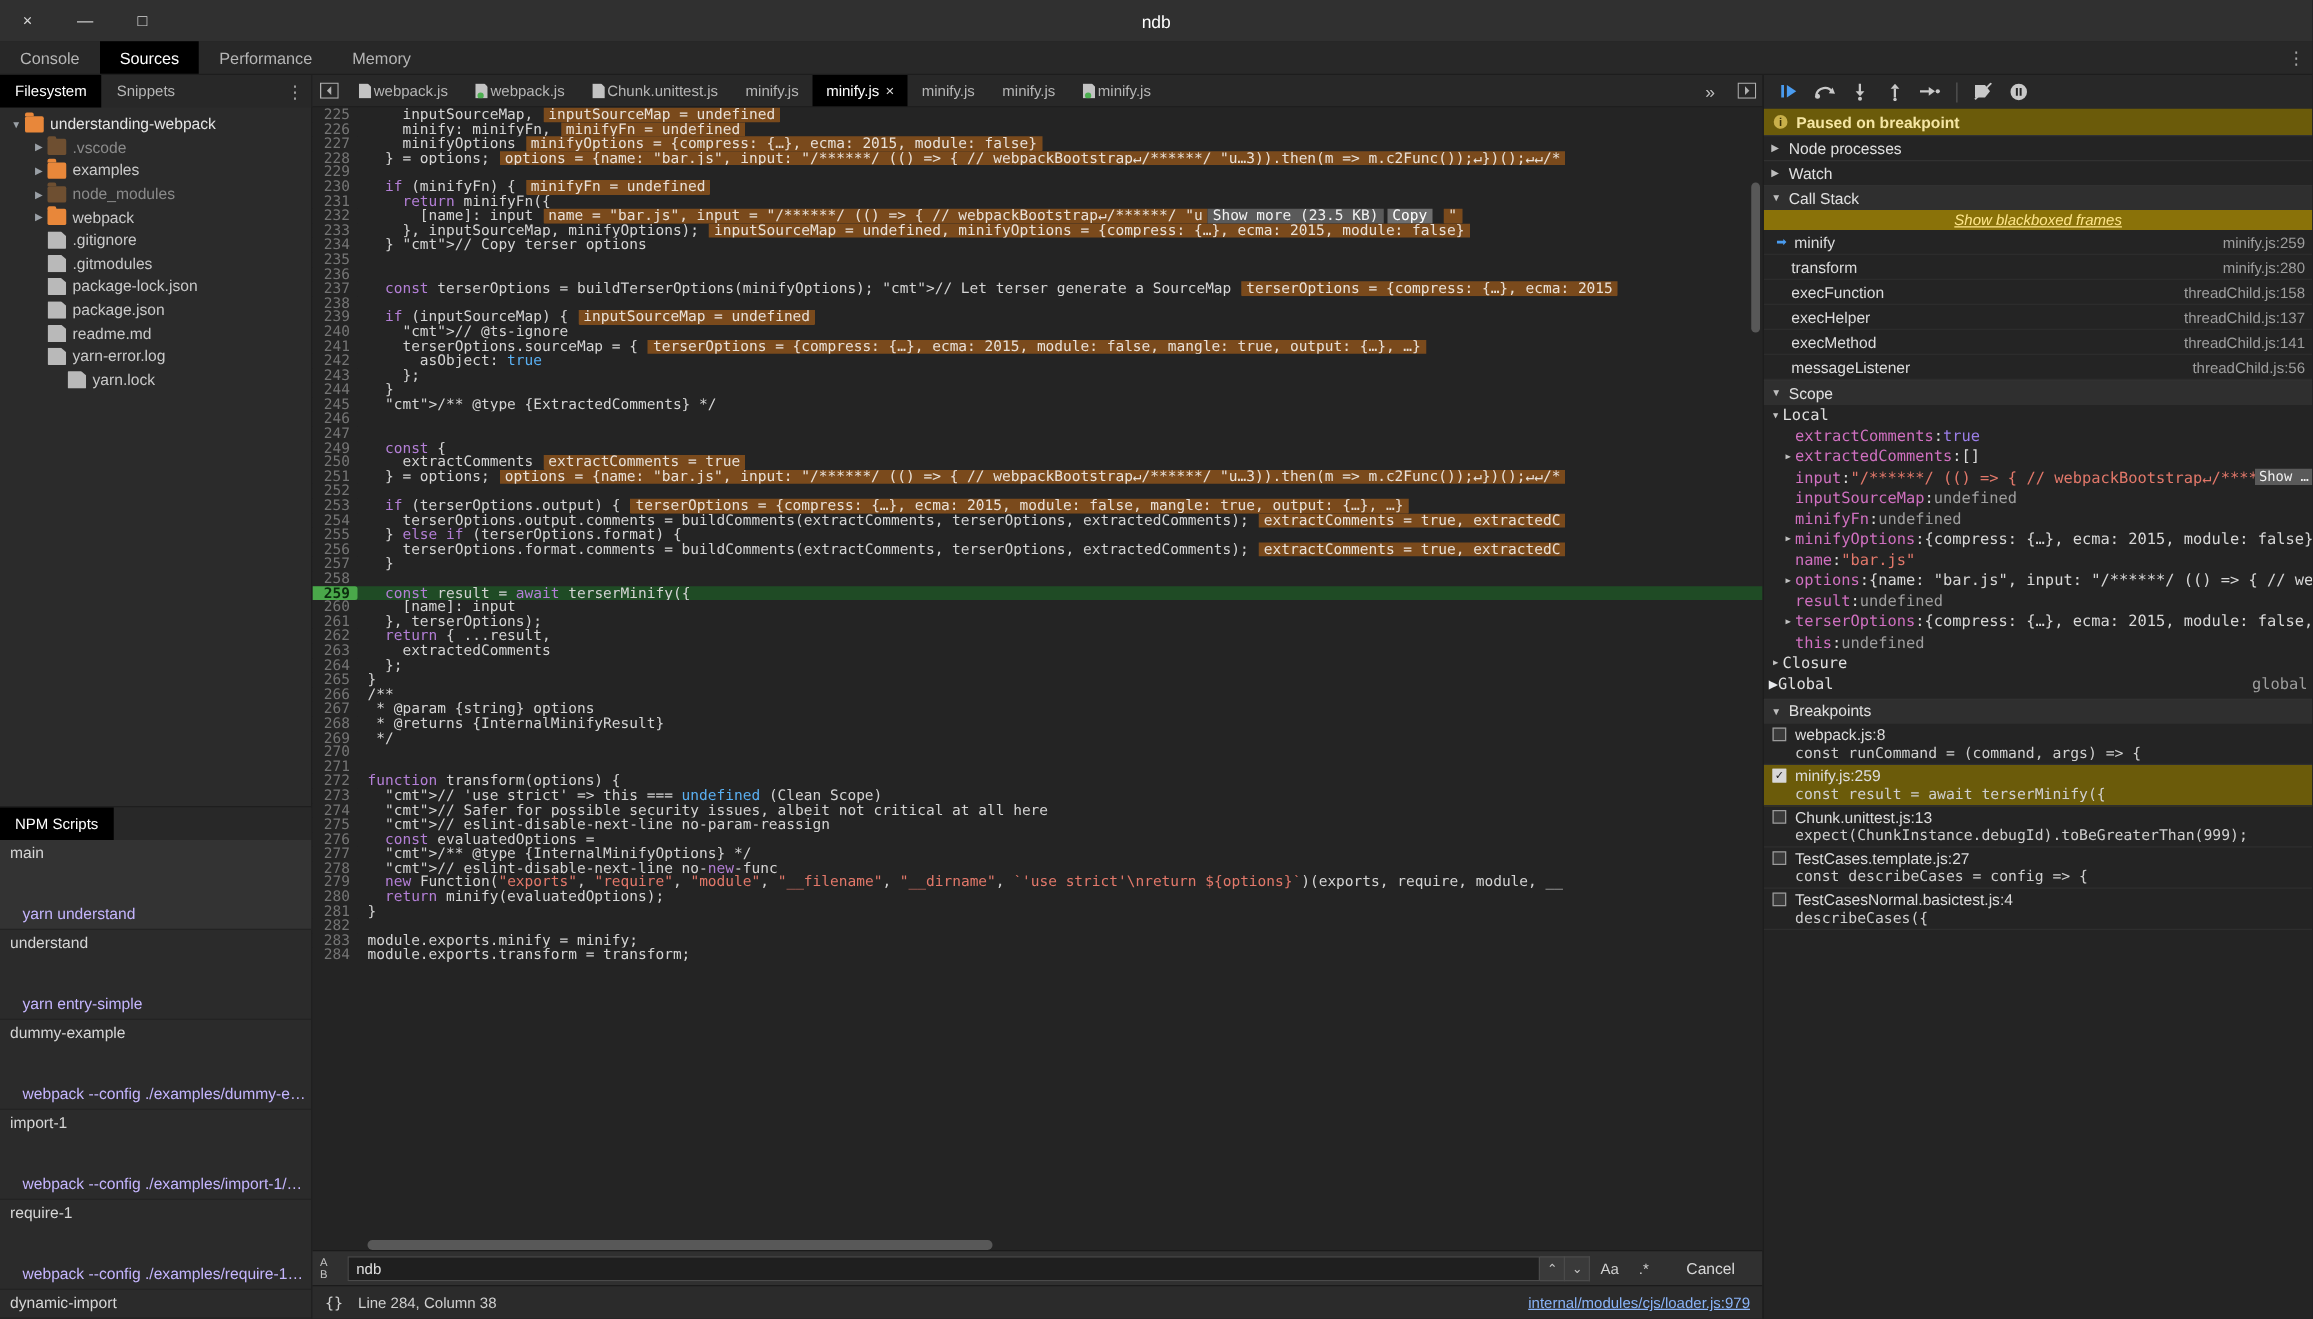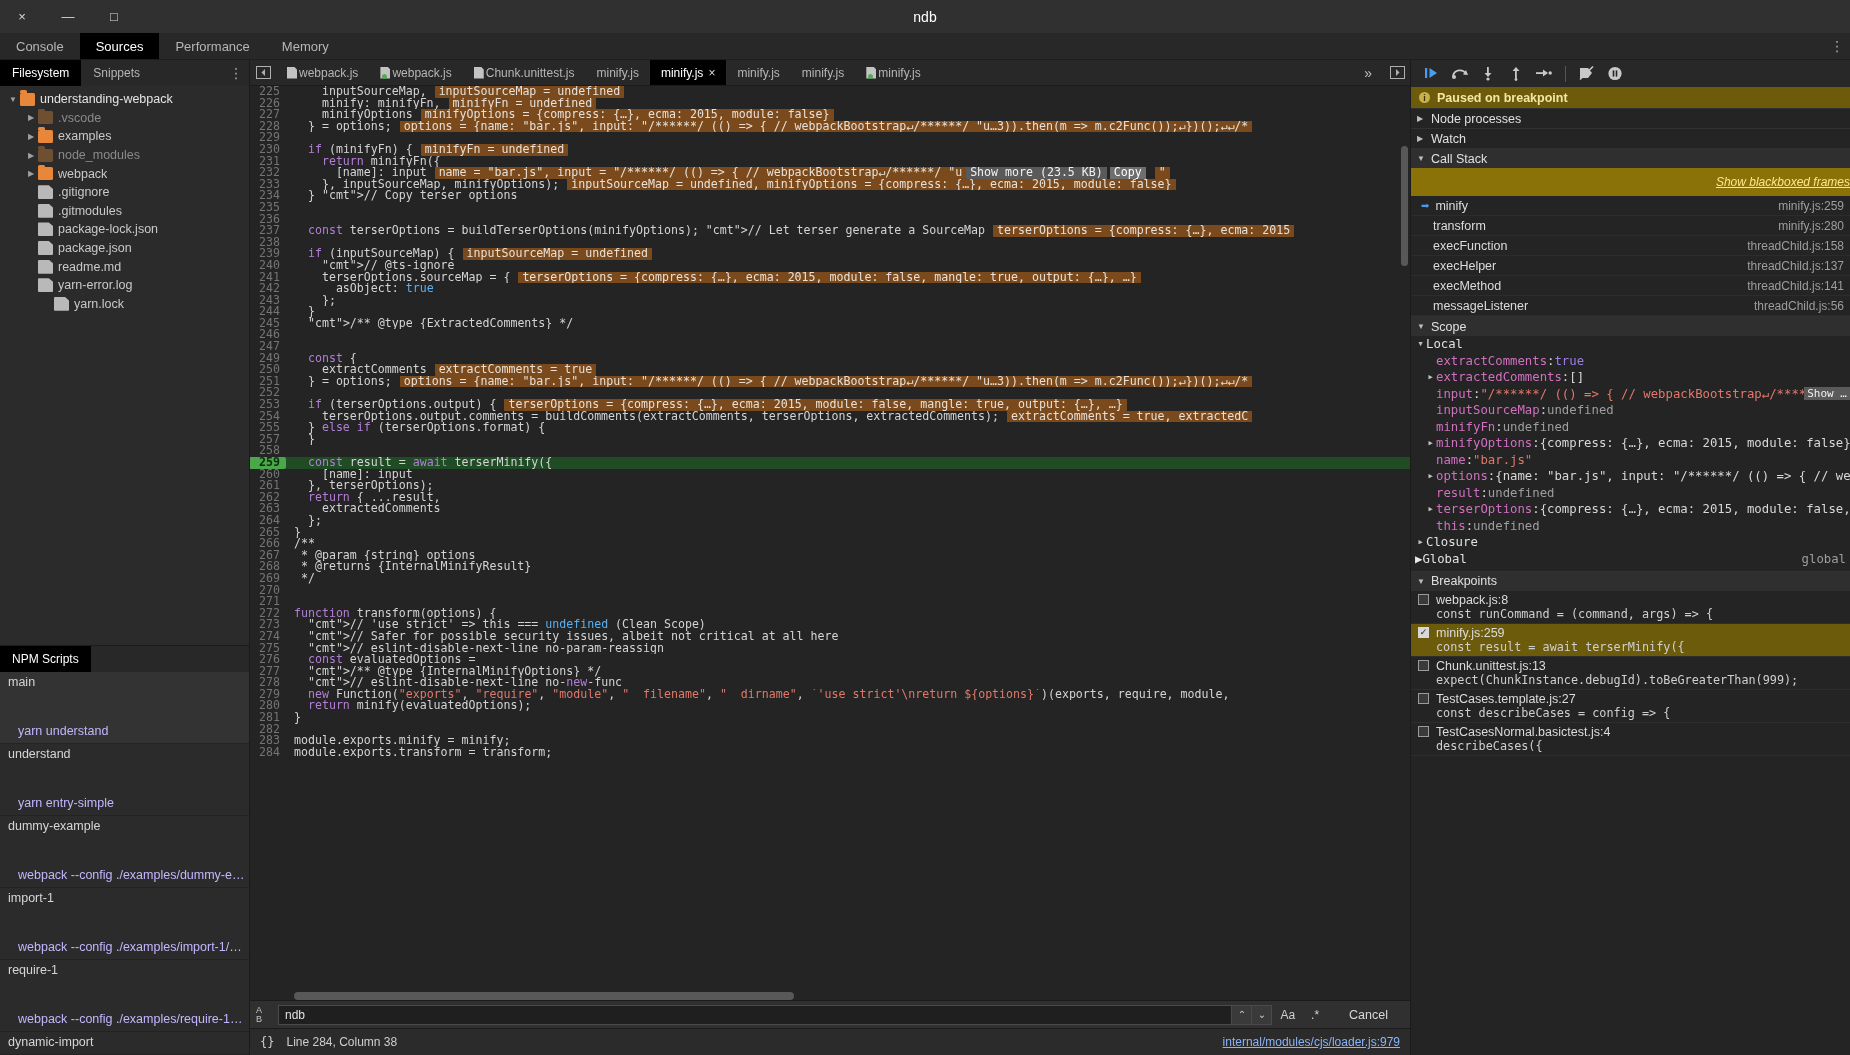--- a/index.html
+++ b/index.html
@@ -183,21 +183,21 @@
 
   .sec {
     height: 20px; display: flex; align-items: center; gap: 5px; padding-left: 6px;
     font-size: 12.5px; color: #e0e0e0; border-top: 1px solid #313131; cursor: default;
   }
   .sec.collapsed { background: #242424; }
   .sec.expanded { background: #2f2f2f; }
   .tri { font-size: 8px; color: #bdbdbd; width: 9px; }
 
   .blackboxbar {
-    background: #8a7209; height: 28px; display:flex; align-items:center; justify-content:flex-end;
+    background: #8a7209; height: 16px; display:flex; align-items:center; justify-content:center;
   }
   .blackboxbar a { color: #ffe68a; font-size: 12px; font-style: italic; text-decoration: underline; }
 
   .csrow {
     height: 20px; display: flex; align-items: center; padding-left: 10px; font-size: 12.5px;
     color: #dcdcdc; cursor: default; border-bottom: 1px solid #2c2c2c;
   }
   .csrow .sel { color: #4a9cf0; margin-right: 6px; font-size: 10px; }
   .csrow .nosel { width: 12px; display:inline-block; }
   .csrow .loc { margin-left: auto; color: #9e9e9e; font-size: 12px; padding-right: 6px; }
@@ -429,20 +429,21 @@
             <div class="cline"><div class="gut">245</div><div class="ctext"><span class="pl">  <span class="&lt;span">"cmt"</span>&gt;/** @type {ExtractedComments} */</span></div></div>
             <div class="cline"><div class="gut">246</div><div class="ctext"><span class="pl"></span></div></div>
             <div class="cline"><div class="gut">247</div><div class="ctext"><span class="pl"></span></div></div>
             <div class="cline"><div class="gut">249</div><div class="ctext"><span class="pl">  <span class="kw">const</span> {</span></div></div>
             <div class="cline"><div class="gut">250</div><div class="ctext"><span class="pl">    extractComments</span><span class="vinfo">extractComments = true</span></div></div>
             <div class="cline"><div class="gut">251</div><div class="ctext"><span class="pl">  } = options;</span><span class="vinfo">options = {name: "bar.js", input: "/******/ (() =&gt; { // webpackBootstrap↵/******/ "u…3)).then(m =&gt; m.c2Func());↵})();↵↵/*</span></div></div>
             <div class="cline"><div class="gut">252</div><div class="ctext"><span class="pl"></span></div></div>
             <div class="cline"><div class="gut">253</div><div class="ctext"><span class="pl">  <span class="kw">if</span> (terserOptions.output) {</span><span class="vinfo">terserOptions = {compress: {…}, ecma: 2015, module: false, mangle: true, output: {…}, …}</span></div></div>
             <div class="cline"><div class="gut">254</div><div class="ctext"><span class="pl">    terserOptions.output.comments = buildComments(extractComments, terserOptions, extractedComments);</span><span class="vinfo">extractComments = true, extractedC</span></div></div>
             <div class="cline"><div class="gut">255</div><div class="ctext"><span class="pl">  } <span class="kw">else</span> <span class="kw">if</span> (terserOptions.format) {</span></div></div>
+            <div class="cline"><div class="gut">256</div><div class="ctext"><span class="pl">    terserOptions.format.comments = buildComments(extractComments, terserOptions, extractedComments);</span><span class="vinfo">extractComments = true, extractedC</span></div></div>
             <div class="cline"><div class="gut">257</div><div class="ctext"><span class="pl">  }</span></div></div>
             <div class="cline"><div class="gut">258</div><div class="ctext"><span class="pl"></span></div></div>
             <div class="cline hl"><div class="gut">259</div><div class="ctext"><span class="pl">  <span class="kw">const</span> result = <span class="kw">await</span> terserMinify({</span></div></div>
             <div class="cline"><div class="gut">260</div><div class="ctext"><span class="pl">    [name]: input</span></div></div>
             <div class="cline"><div class="gut">261</div><div class="ctext"><span class="pl">  }, terserOptions);</span></div></div>
             <div class="cline"><div class="gut">262</div><div class="ctext"><span class="pl">  <span class="kw">return</span> { ...result,</span></div></div>
             <div class="cline"><div class="gut">263</div><div class="ctext"><span class="pl">    extractedComments</span></div></div>
             <div class="cline"><div class="gut">264</div><div class="ctext"><span class="pl">  };</span></div></div>
             <div class="cline"><div class="gut">265</div><div class="ctext"><span class="pl">}</span></div></div>
             <div class="cline"><div class="gut">266</div><div class="ctext"><span class="pl">/**</span></div></div>

